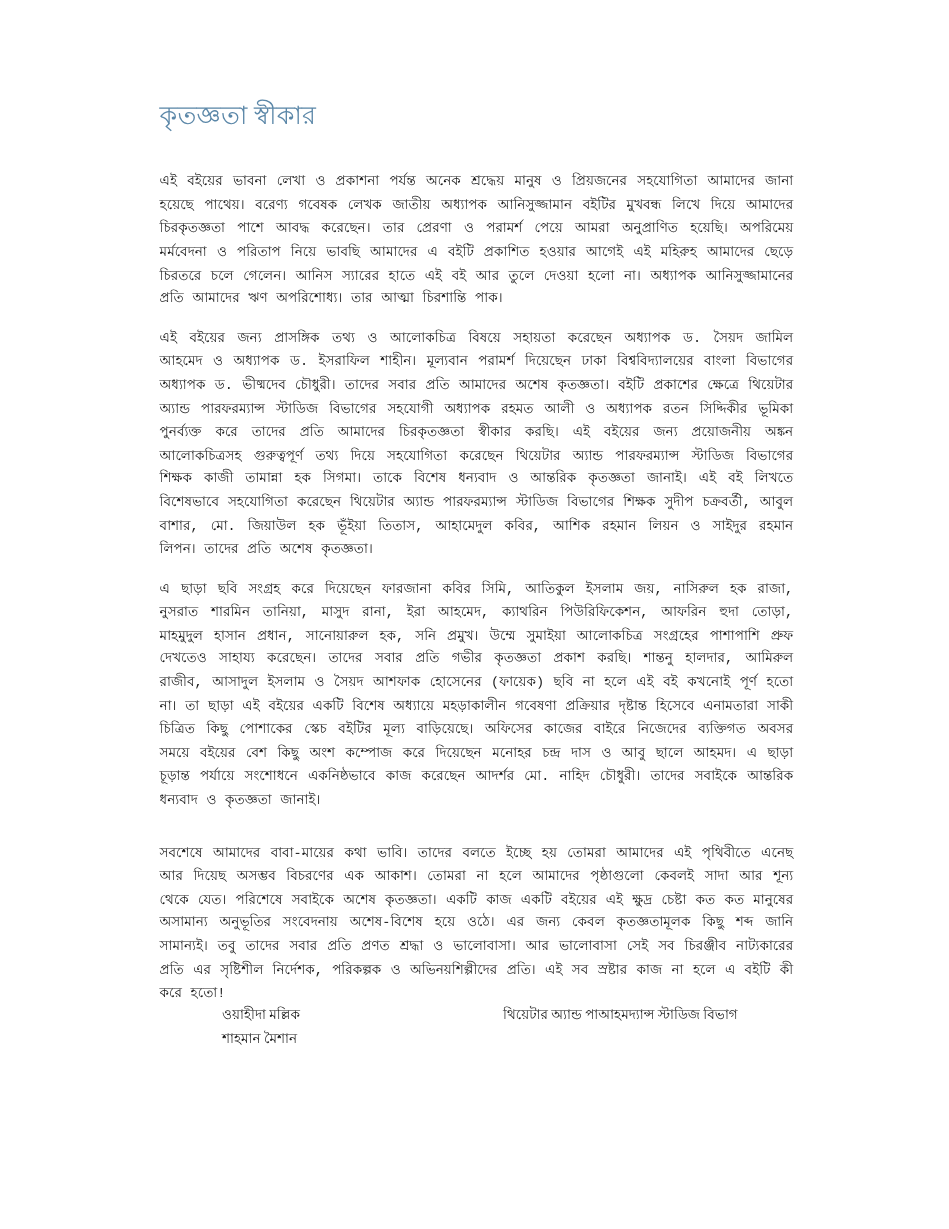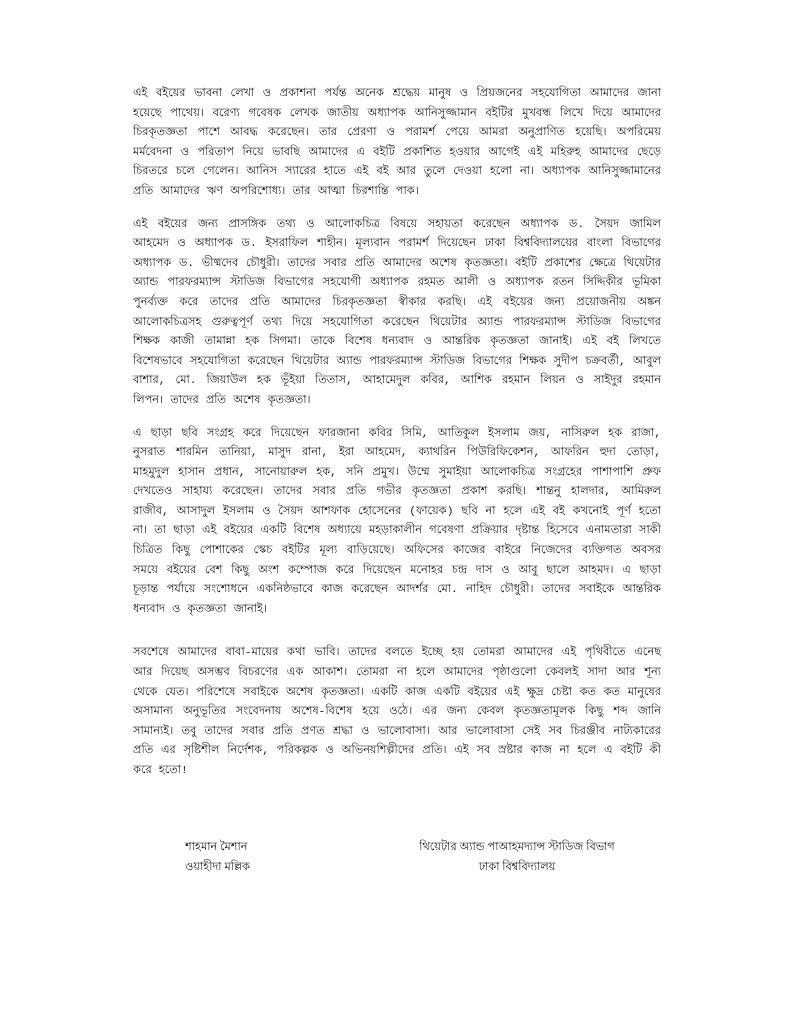--- a/index.html
+++ b/index.html
@@ -78,39 +78,39 @@
     white-space: nowrap;
   }
 </style>
 </head>
 <body>
 
 <div class="page">
 
   <div class="content">
 
+    <h1 class="doc-title">কৃতজ্ঞতা স্বীকার</h1>
 
     <p class="para">এই বইয়ের ভাবনা লেখা ও প্রকাশনা পর্যন্ত অনেক শ্রদ্ধেয় মানুষ ও প্রিয়জনের সহযোগিতা আমাদের জানা হয়েছে পাথেয়। বরেণ্য গবেষক লেখক জাতীয় অধ্যাপক আনিসুজ্জামান বইটির মুখবন্ধ লিখে দিয়ে আমাদের চিরকৃতজ্ঞতা পাশে আবদ্ধ করেছেন। তার প্রেরণা ও পরামর্শ পেয়ে আমরা অনুপ্রাণিত হয়েছি। অপরিমেয় মর্মবেদনা ও পরিতাপ নিয়ে ভাবছি আমাদের এ বইটি প্রকাশিত হওয়ার আগেই এই মহিরুহ আমাদের ছেড়ে চিরতরে চলে গেলেন। আনিস স্যারের হাতে এই বই আর তুলে দেওয়া হলো না। অধ্যাপক আনিসুজ্জামানের প্রতি আমাদের ঋণ অপরিশোধ্য। তার আত্মা চিরশান্তি পাক।</p>
 
     <p class="para">এই বইয়ের জন্য প্রাসঙ্গিক তথ্য ও আলোকচিত্র বিষয়ে সহায়তা করেছেন অধ্যাপক ড. সৈয়দ জামিল আহমেদ ও অধ্যাপক ড. ইসরাফিল শাহীন। মূল্যবান পরামর্শ দিয়েছেন ঢাকা বিশ্ববিদ্যালয়ের বাংলা বিভাগের অধ্যাপক ড. ভীষ্মদেব চৌধুরী। তাদের সবার প্রতি আমাদের অশেষ কৃতজ্ঞতা। বইটি প্রকাশের ক্ষেত্রে থিয়েটার অ্যান্ড পারফরম্যান্স স্টাডিজ বিভাগের সহযোগী অধ্যাপক রহমত আলী ও অধ্যাপক রতন সিদ্দিকীর ভূমিকা পুনর্ব্যক্ত করে তাদের প্রতি আমাদের চিরকৃতজ্ঞতা স্বীকার করছি। এই বইয়ের জন্য প্রয়োজনীয় অঙ্কন আলোকচিত্রসহ গুরুত্বপূর্ণ তথ্য দিয়ে সহযোগিতা করেছেন থিয়েটার অ্যান্ড পারফরম্যান্স স্টাডিজ বিভাগের শিক্ষক কাজী তামান্না হক সিগমা। তাকে বিশেষ ধন্যবাদ ও আন্তরিক কৃতজ্ঞতা জানাই। এই বই লিখতে বিশেষভাবে সহযোগিতা করেছেন থিয়েটার অ্যান্ড পারফরম্যান্স স্টাডিজ বিভাগের শিক্ষক সুদীপ চক্রবর্তী, আবুল বাশার, মো. জিয়াউল হক ভূঁইয়া তিতাস, আহামেদুল কবির, আশিক রহমান লিয়ন ও সাইদুর রহমান লিপন। তাদের প্রতি অশেষ কৃতজ্ঞতা।</p>
 
 
     <p class="para">এ ছাড়া ছবি সংগ্রহ করে দিয়েছেন ফারজানা কবির সিমি, আতিকুল ইসলাম জয়, নাসিরুল হক রাজা, নুসরাত শারমিন তানিয়া, মাসুদ রানা, ইরা আহমেদ, ক্যাথরিন পিউরিফিকেশন, আফরিন হুদা তোড়া, মাহমুদুল হাসান প্রধান, সানোয়ারুল হক, সনি প্রমুখ। উম্মে সুমাইয়া আলোকচিত্র সংগ্রহের পাশাপাশি প্রুফ দেখতেও সাহায্য করেছেন। তাদের সবার প্রতি গভীর কৃতজ্ঞতা প্রকাশ করছি। শান্তনু হালদার, আমিরুল রাজীব, আসাদুল ইসলাম ও সৈয়দ আশফাক হোসেনের (ফায়েক) ছবি না হলে এই বই কখনোই পূর্ণ হতো না। তা ছাড়া এই বইয়ের একটি বিশেষ অধ্যায়ে মহড়াকালীন গবেষণা প্রক্রিয়ার দৃষ্টান্ত হিসেবে এনামতারা সাকী চিত্রিত কিছু পোশাকের স্কেচ বইটির মূল্য বাড়িয়েছে। অফিসের কাজের বাইরে নিজেদের ব্যক্তিগত অবসর সময়ে বইয়ের বেশ কিছু অংশ কম্পোজ করে দিয়েছেন মনোহর চন্দ্র দাস ও আবু ছালে আহমদ। এ ছাড়া চূড়ান্ত পর্যায়ে সংশোধনে একনিষ্ঠভাবে কাজ করেছেন আদর্শর মো. নাহিদ চৌধুরী। তাদের সবাইকে আন্তরিক ধন্যবাদ ও কৃতজ্ঞতা জানাই।</p>
 
     <p class="para">সবশেষে আমাদের বাবা-মায়ের কথা ভাবি। তাদের বলতে ইচ্ছে হয় তোমরা আমাদের এই পৃথিবীতে এনেছ আর দিয়েছ অসম্ভব বিচরণের এক আকাশ। তোমরা না হলে আমাদের পৃষ্ঠাগুলো কেবলই সাদা আর শূন্য থেকে যেত। পরিশেষে সবাইকে অশেষ কৃতজ্ঞতা। একটি কাজ একটি বইয়ের এই ক্ষুদ্র চেষ্টা কত কত মানুষের অসামান্য অনুভূতির সংবেদনায় অশেষ-বিশেষ হয়ে ওঠে। এর জন্য কেবল কৃতজ্ঞতামূলক কিছু শব্দ জানি সামান্যই। তবু তাদের সবার প্রতি প্রণত শ্রদ্ধা ও ভালোবাসা। আর ভালোবাসা সেই সব চিরঞ্জীব নাট্যকারের প্রতি এর সৃষ্টিশীল নির্দেশক, পরিকল্পক ও অভিনয়শিল্পীদের প্রতি। এই সব স্রষ্টার কাজ না হলে এ বইটি কী করে হতো!</p>
 
   </div>
 
   <div class="signature-block">
 
     <div class="sig-col left">
+      <span class="sig-line">ওয়াহীদা মল্লিক</span>
       <span class="sig-line">শাহমান মৈশান</span>
-      <span class="sig-line">ওয়াহীদা মল্লিক</span>
     </div>
 
     <div class="sig-col right">
       <span class="sig-line">থিয়েটার অ্যান্ড পাআহমদ্যান্স স্টাডিজ বিভাগ</span>
-      <span class="sig-line">ঢাকা বিশ্ববিদ্যালয়</span>
     </div>
 
   </div>
 
 </div>
 
 </body></html>

